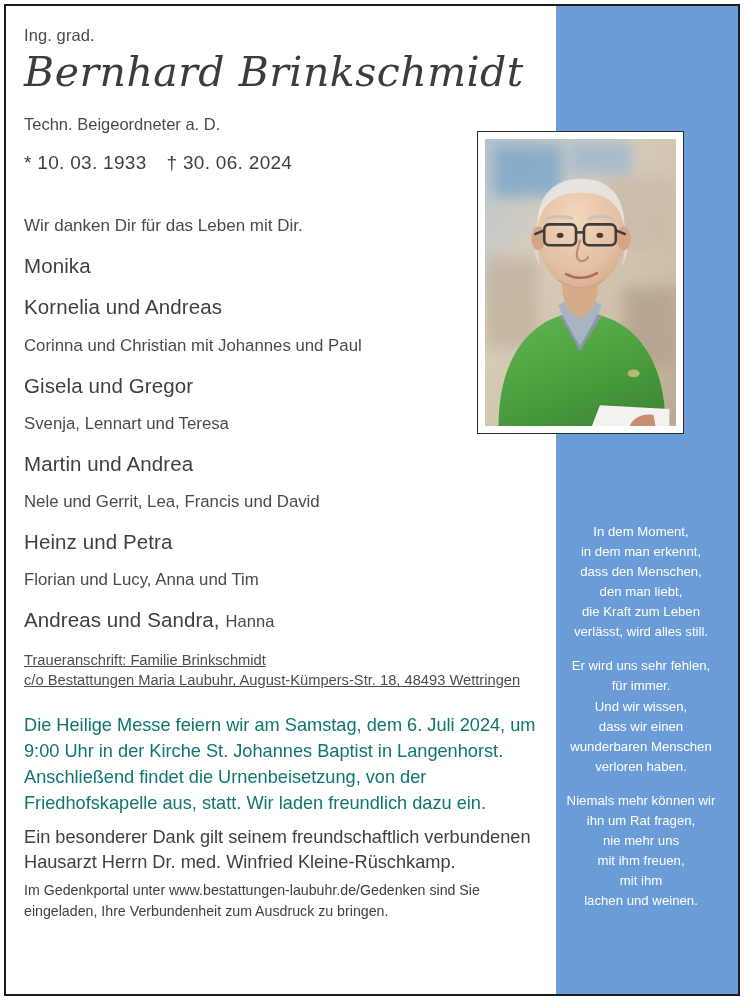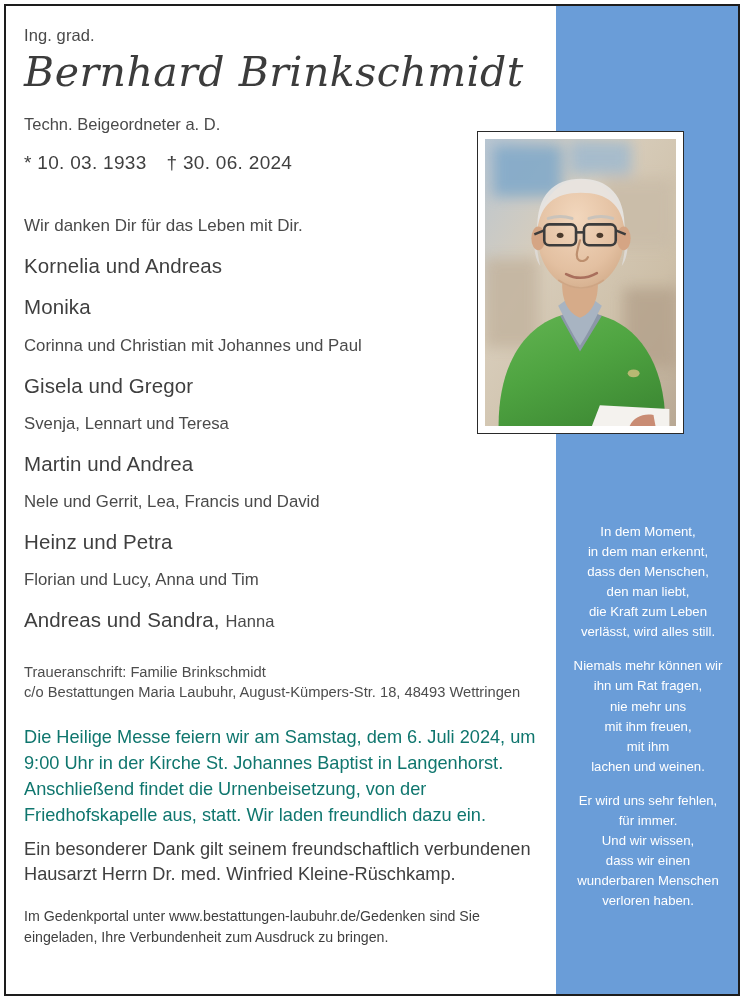--- a/index.html
+++ b/index.html
@@ -113,42 +113,43 @@
     margin-left: 1px;
   }
   .family-secondary {
     font-size: 16.8px;
     color: #4a4a4a;
     line-height: 1.35;
     margin-top: 14px;
   }
 
   .address-block {
-    margin-top: 28px;
+    margin-top: 16px;
     font-size: 14.7px;
     color: #4d4d4d;
     line-height: 1.42;
+    text-decoration: underline;
   }
 
   .service-text {
     margin-top: 22px;
     font-size: 18.2px;
     color: #0f766e;
     line-height: 1.42;
     max-width: 520px;
   }
   .doctor-text {
     margin-top: 8px;
     font-size: 18.2px;
     color: #3f3f3f;
     line-height: 1.42;
     max-width: 515px;
   }
   .portal-text {
-    margin-top: 18px;
+    margin-top: 4px;
     font-size: 14.2px;
     color: #3f3f3f;
     line-height: 1.45;
     max-width: 515px;
   }
 
   
   .photo {
     position: absolute;
     left: 477px;
@@ -166,21 +167,21 @@
     width: 100%;
     height: 100%;
     overflow: hidden;
     background: #cbbfae;
   }
   .photo-inner svg { display: block; width: 100%; height: 100%; }
 
   
   .poem {
     position: absolute;
-    right: 14px;
+    right: 21px;
     top: 522px;
     width: 164px;
     text-align: center;
     color: #ffffff;
     font-size: 13.2px;
     line-height: 1.52;
     z-index: 3;
   }
   .poem-stanza { margin-bottom: 14px; }
   .poem-stanza:last-child { margin-bottom: 0; }
@@ -202,25 +203,25 @@
 
     <div class="dates">
       <span>* 10. 03. 1933</span><span class="gap"></span><span>† 30. 06. 2024</span>
     </div>
 
     <div class="thanks-line">Wir danken Dir für das Leben mit Dir.</div>
 
     <div class="family">
 
       <div class="family-group">
+        <div class="family-primary">Monika</div>
+      </div>
+
+      <div class="family-group">
         <div class="family-primary">Kornelia und Andreas</div>
-      </div>
-
-      <div class="family-group">
-        <div class="family-primary">Monika</div>
       </div>
 
       <div class="family-group">
         <div class="family-secondary">Corinna und Christian mit Johannes und Paul</div>
       </div>
 
       <div class="family-group">
         <div class="family-primary">Gisela und Gregor</div>
         <div class="family-secondary">Svenja, Lennart und Teresa</div>
       </div>
@@ -333,29 +334,29 @@
     </div>
   </div>
 
   <div class="poem">
     <div class="poem-stanza" style="white-space: pre-line;">In dem Moment,
 in dem man erkennt,
 dass den Menschen,
 den man liebt,
 die Kraft zum Leben
 verlässt, wird alles still.</div>
+    <div class="poem-stanza" style="white-space: pre-line;">Er wird uns sehr fehlen,
+für immer.
+Und wir wissen,
+dass wir einen
+wunderbaren Menschen
+verloren haben.</div>
     <div class="poem-stanza" style="white-space: pre-line;">Niemals mehr können wir
 ihn um Rat fragen,
 nie mehr uns
 mit ihm freuen,
 mit ihm
 lachen und weinen.</div>
-    <div class="poem-stanza" style="white-space: pre-line;">Er wird uns sehr fehlen,
-für immer.
-Und wir wissen,
-dass wir einen
-wunderbaren Menschen
-verloren haben.</div>
   </div>
 
   <div class="page-frame"></div>
 
 </div>
 
 </body></html>

